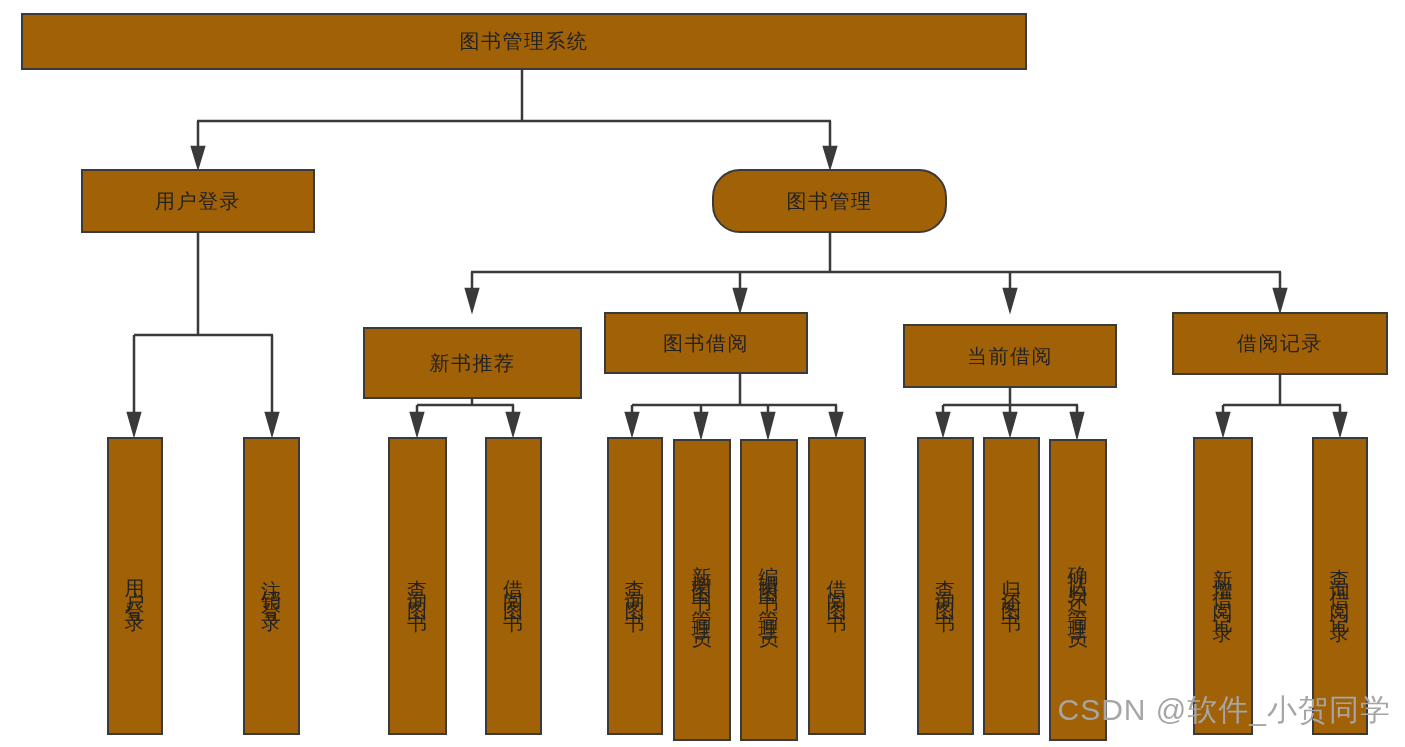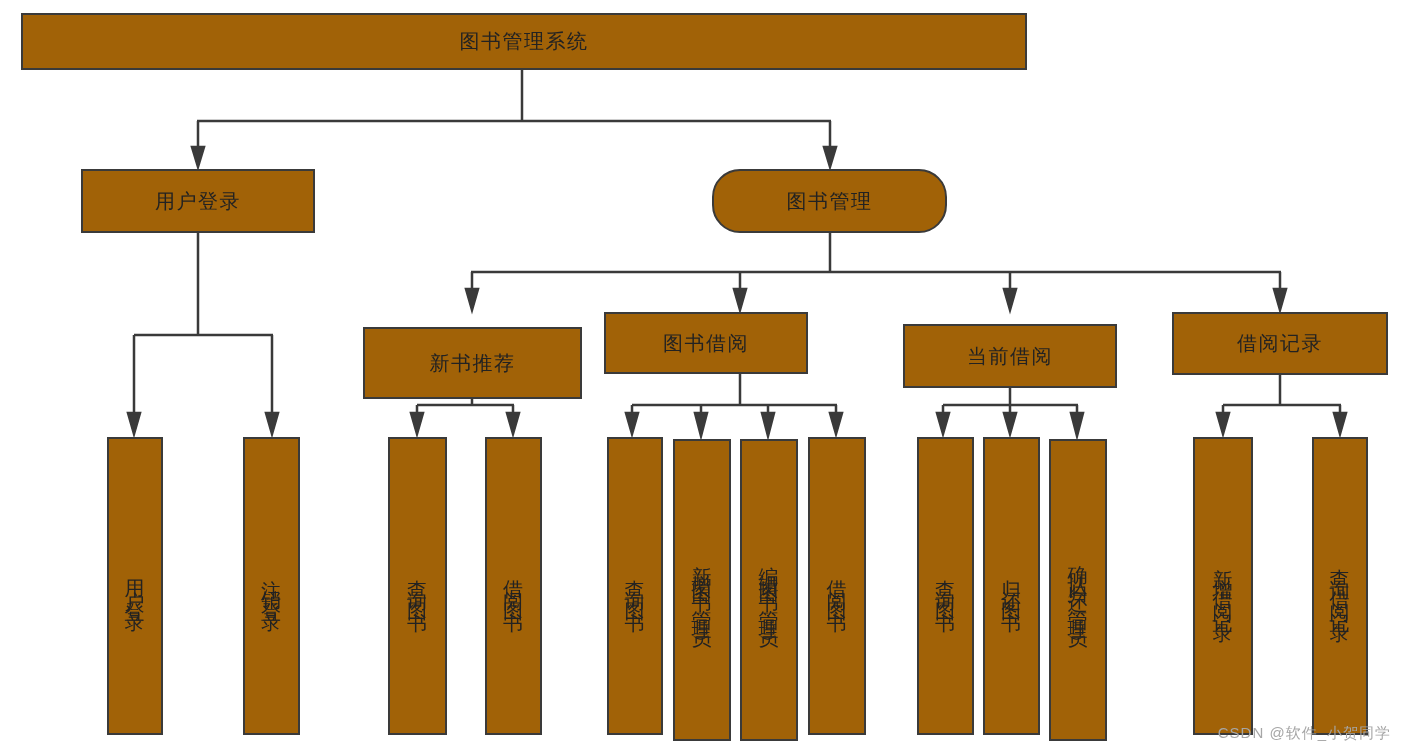--- a/index.html
+++ b/index.html
@@ -44,24 +44,24 @@
     letter-spacing: 11px;
     line-height: 1;
     font-size: 20px;
   }
   .vnode.tall .lbl {
     letter-spacing: 9px;
   }
   #watermark {
     position: absolute;
     right: 14px;
-    bottom: 4px;
+    bottom: 16px;
     z-index: 5;
     color: #a6a6a6;
-    font-size: 15px;
+    font-size: 30px;
     letter-spacing: 1px;
     white-space: nowrap;
   }
 </style>
 </head>
 <body>
 
 <div id="canvas">
 
   <svg id="wires" viewBox="0 0 1405 747" xmlns="http://www.w3.org/2000/svg">

